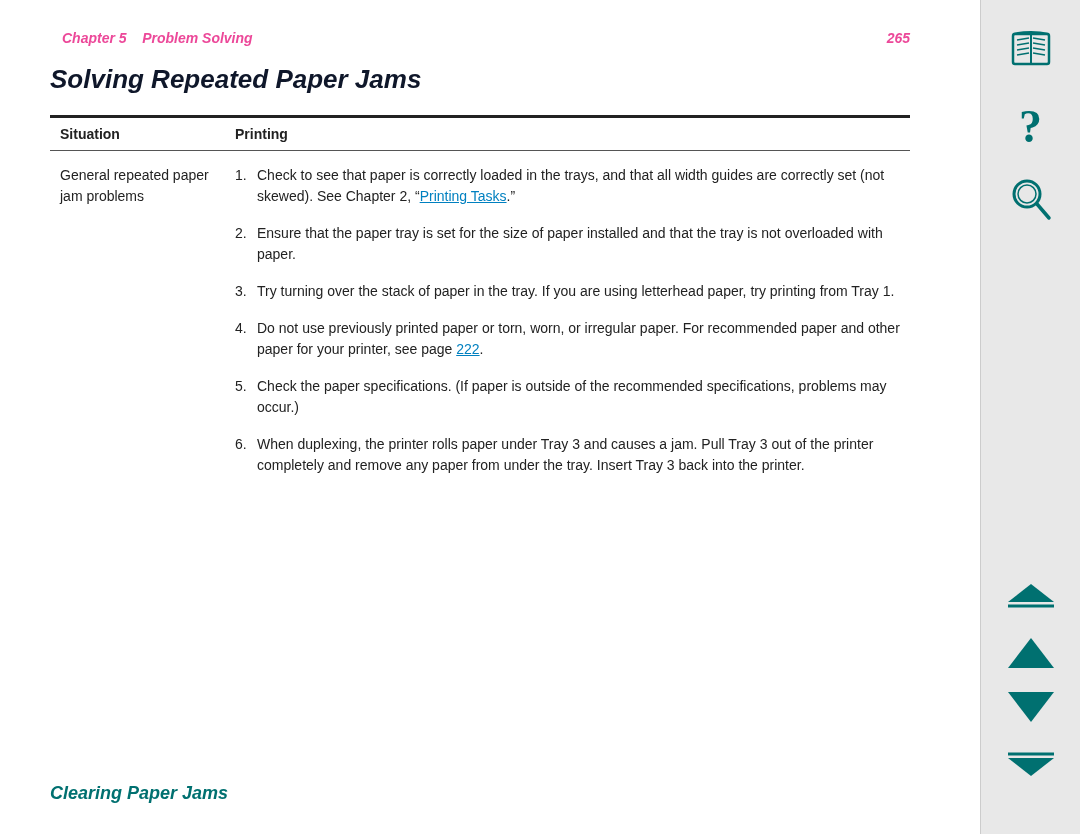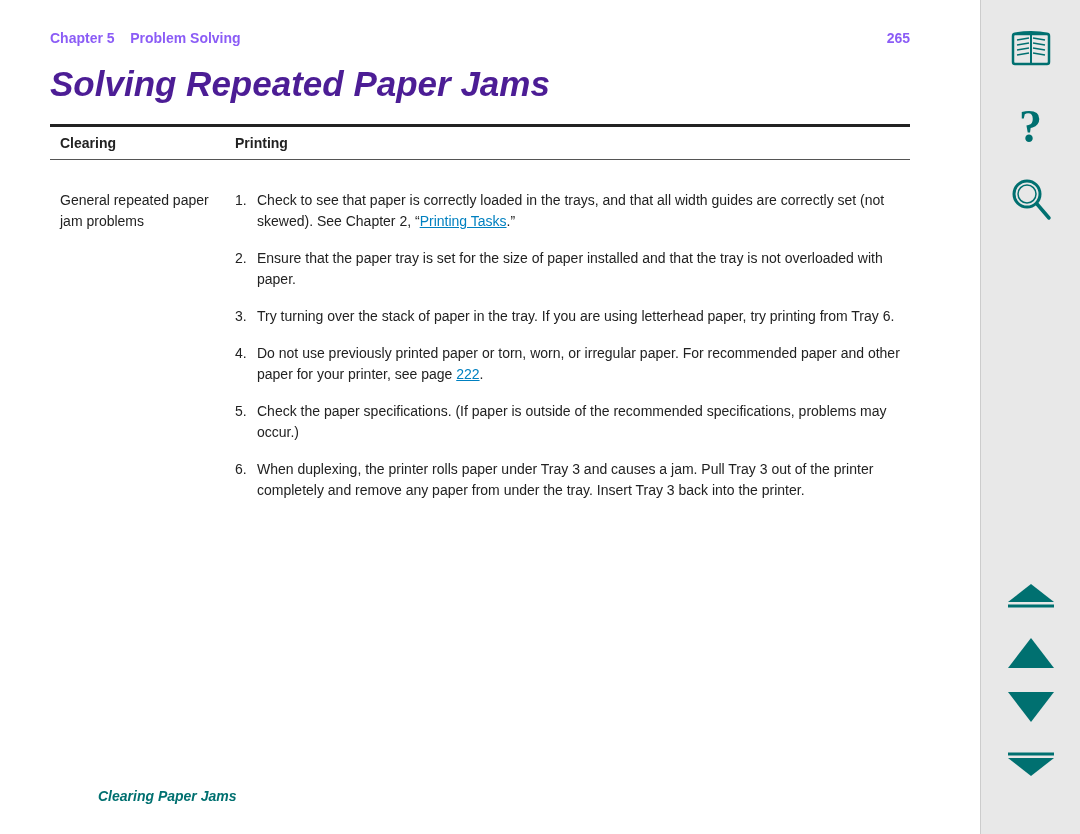--- a/index.html
+++ b/index.html
@@ -20,30 +20,32 @@
       width: 950px;
       height: 834px;
       padding: 30px 40px 30px 50px;
     }
 
     .header-line {
       display: flex;
       justify-content: space-between;
       align-items: center;
       margin-bottom: 18px;
-      font-weight: bold;
-      color: #8b5cf6;
-      font-size: 14px;
-    }
-
-    .page-title {
-      font-size: 35px;
       font-style: italic;
       font-weight: bold;
-      color: #4c1d95;
+      color: #ec4899;
+      font-size: 14px;
+      margin-left: 12px;
+    }
+
+    .page-title {
+      font-size: 26px;
+      font-style: italic;
+      font-weight: bold;
+      color: #0f172a;
       margin-bottom: 20px;
     }
 
     .divider-thick {
       border: none;
       border-top: 3px solid #222;
       margin-bottom: 0;
     }
 
     .content-table {
@@ -61,21 +63,21 @@
       border-bottom: 1px solid #555;
       background: #fff;
     }
 
     .content-table th:first-child {
       width: 175px;
     }
 
     .content-table td {
       vertical-align: top;
-      padding: 30px 10px;
+      padding: 14px 10px;
       font-size: 14px;
       color: #222;
       line-height: 1.5;
     }
 
     .content-table td:first-child {
       width: 175px;
     }
 
     .solution-list {
@@ -105,22 +107,21 @@
       text-align: center;
     }
 
     .footer-link {
       position: absolute;
       bottom: 30px;
       left: 50px;
       font-style: italic;
       font-weight: bold;
       color: #007070;
-      font-size: 14px;
-      margin-left: 48px;
+      font-size: 18px;
     }
 
     
     .sidebar {
       position: absolute;
       top: 0;
       right: 0;
       width: 100px;
       height: 834px;
       background: #e8e8e8;
@@ -176,42 +177,42 @@
     <span>265</span>
   </div>
 
   <div class="page-title">Solving Repeated Paper Jams</div>
 
   <hr class="divider-thick">
 
   <table class="content-table">
     <thead>
       <tr>
-        <th>Clearing</th>
+        <th>Situation</th>
         <th>Printing</th>
       </tr>
     </thead>
     <tbody>
       <tr>
         <td>
           <span>General repeated paper jam problems</span>
         </td>
         <td>
           <ol class="solution-list">
             <li>
               <span class="num">1.</span>
               <span class="text">Check to see that paper is correctly loaded in the trays, and that all width guides are correctly set (not skewed). See Chapter 2, “<a href="#">Printing Tasks</a>.”</span>
             </li>
             <li>
               <span class="num">2.</span>
               <span class="text">Ensure that the paper tray is set for the size of paper installed and that the tray is not overloaded with paper.</span>
             </li>
             <li>
               <span class="num">3.</span>
-              <span class="text">Try turning over the stack of paper in the tray. If you are using letterhead paper, try printing from Tray 6.</span>
+              <span class="text">Try turning over the stack of paper in the tray. If you are using letterhead paper, try printing from Tray 1.</span>
             </li>
             <li>
               <span class="num">4.</span>
               <span class="text">Do not use previously printed paper or torn, worn, or irregular paper. For recommended paper and other paper for your printer, see page&nbsp;<a href="#">222</a>.</span>
             </li>
             <li>
               <span class="num">5.</span>
               <span class="text">Check the paper specifications. (If paper is outside of the recommended specifications, problems may occur.)</span>
             </li>
             <li>

